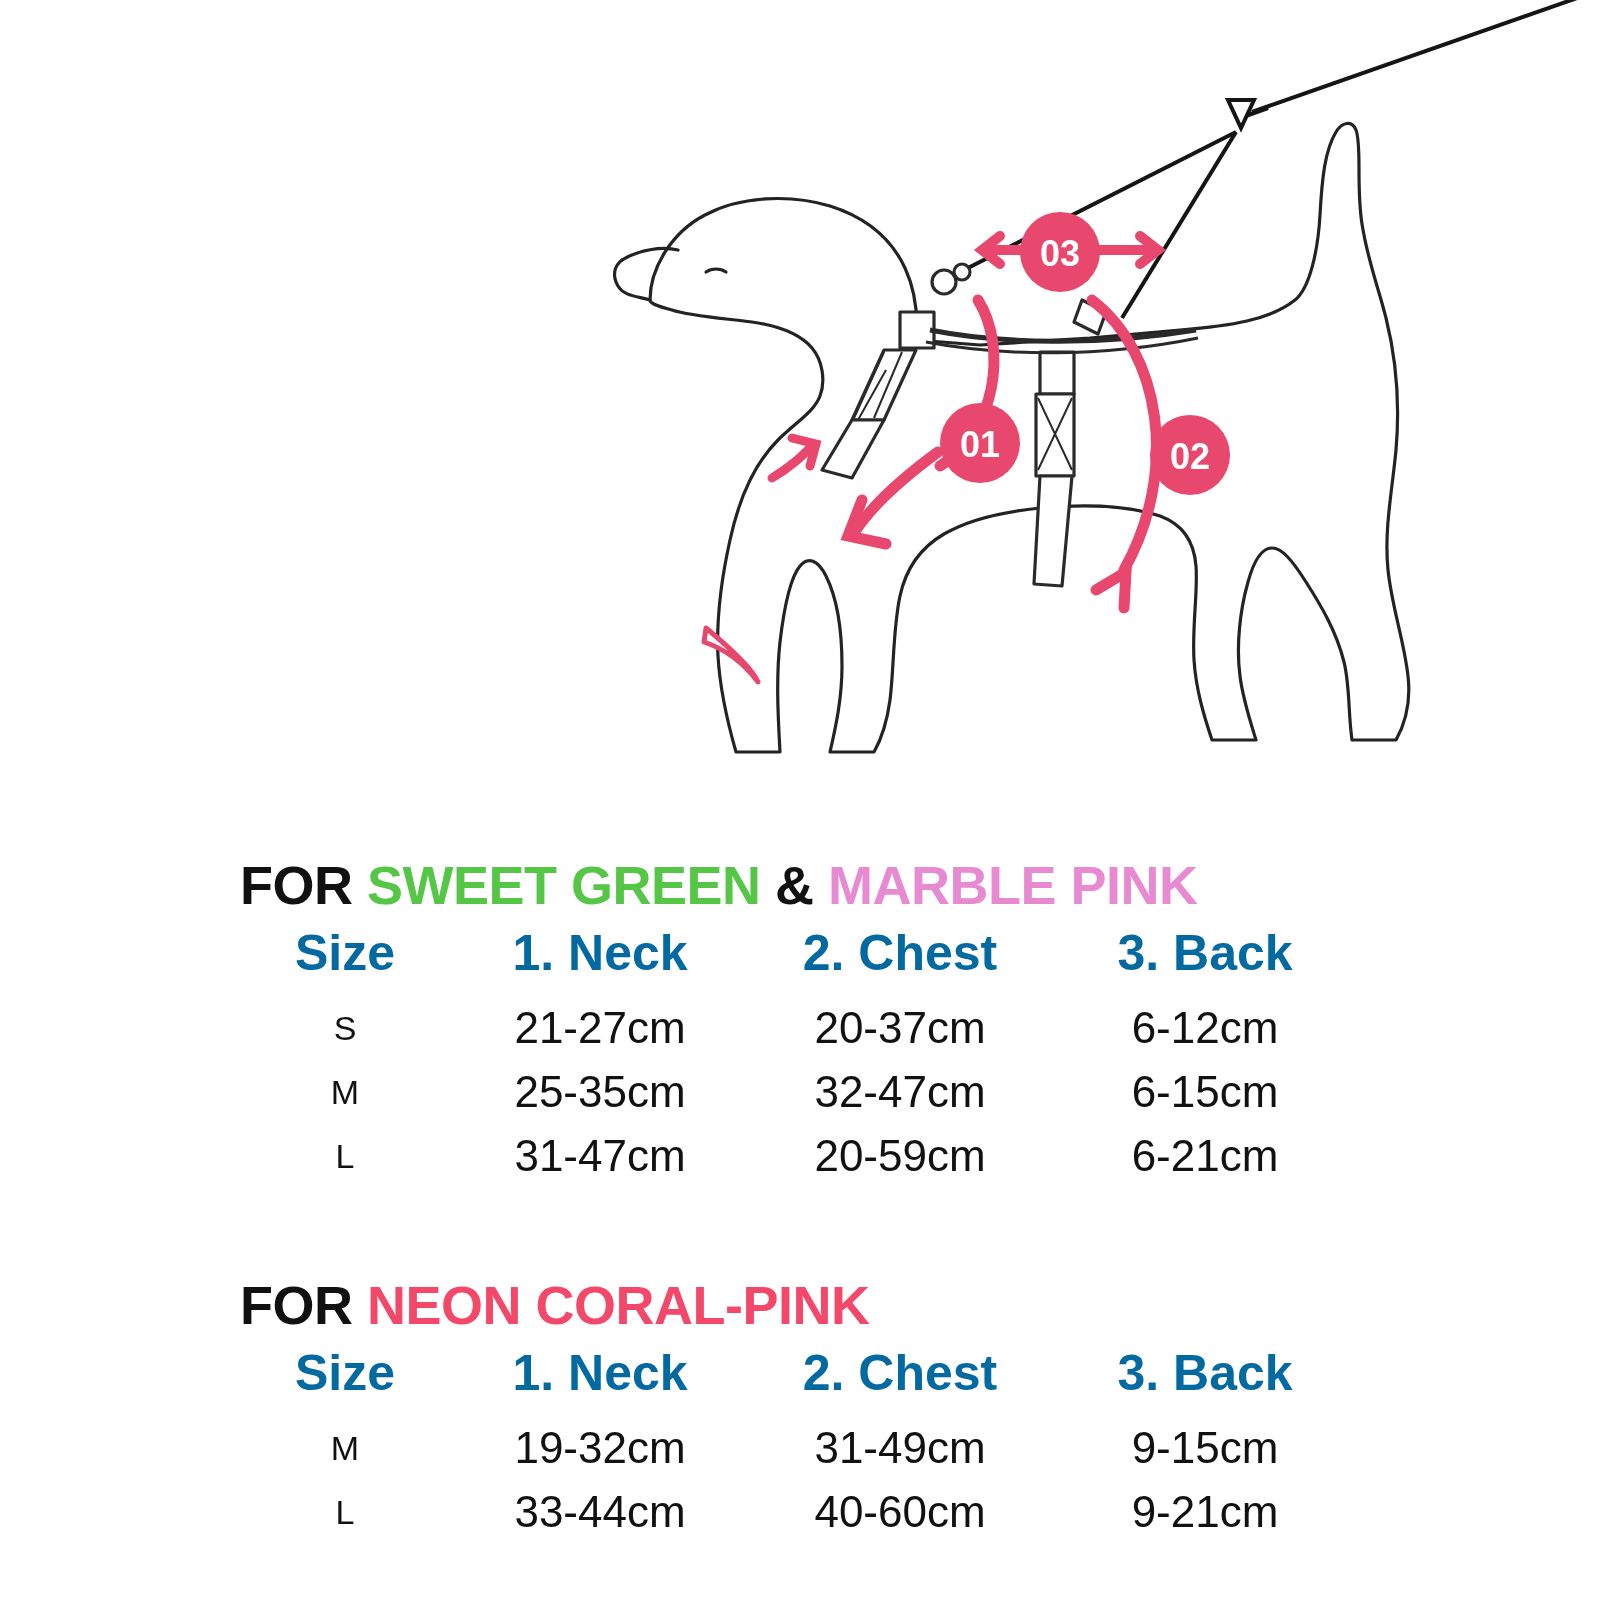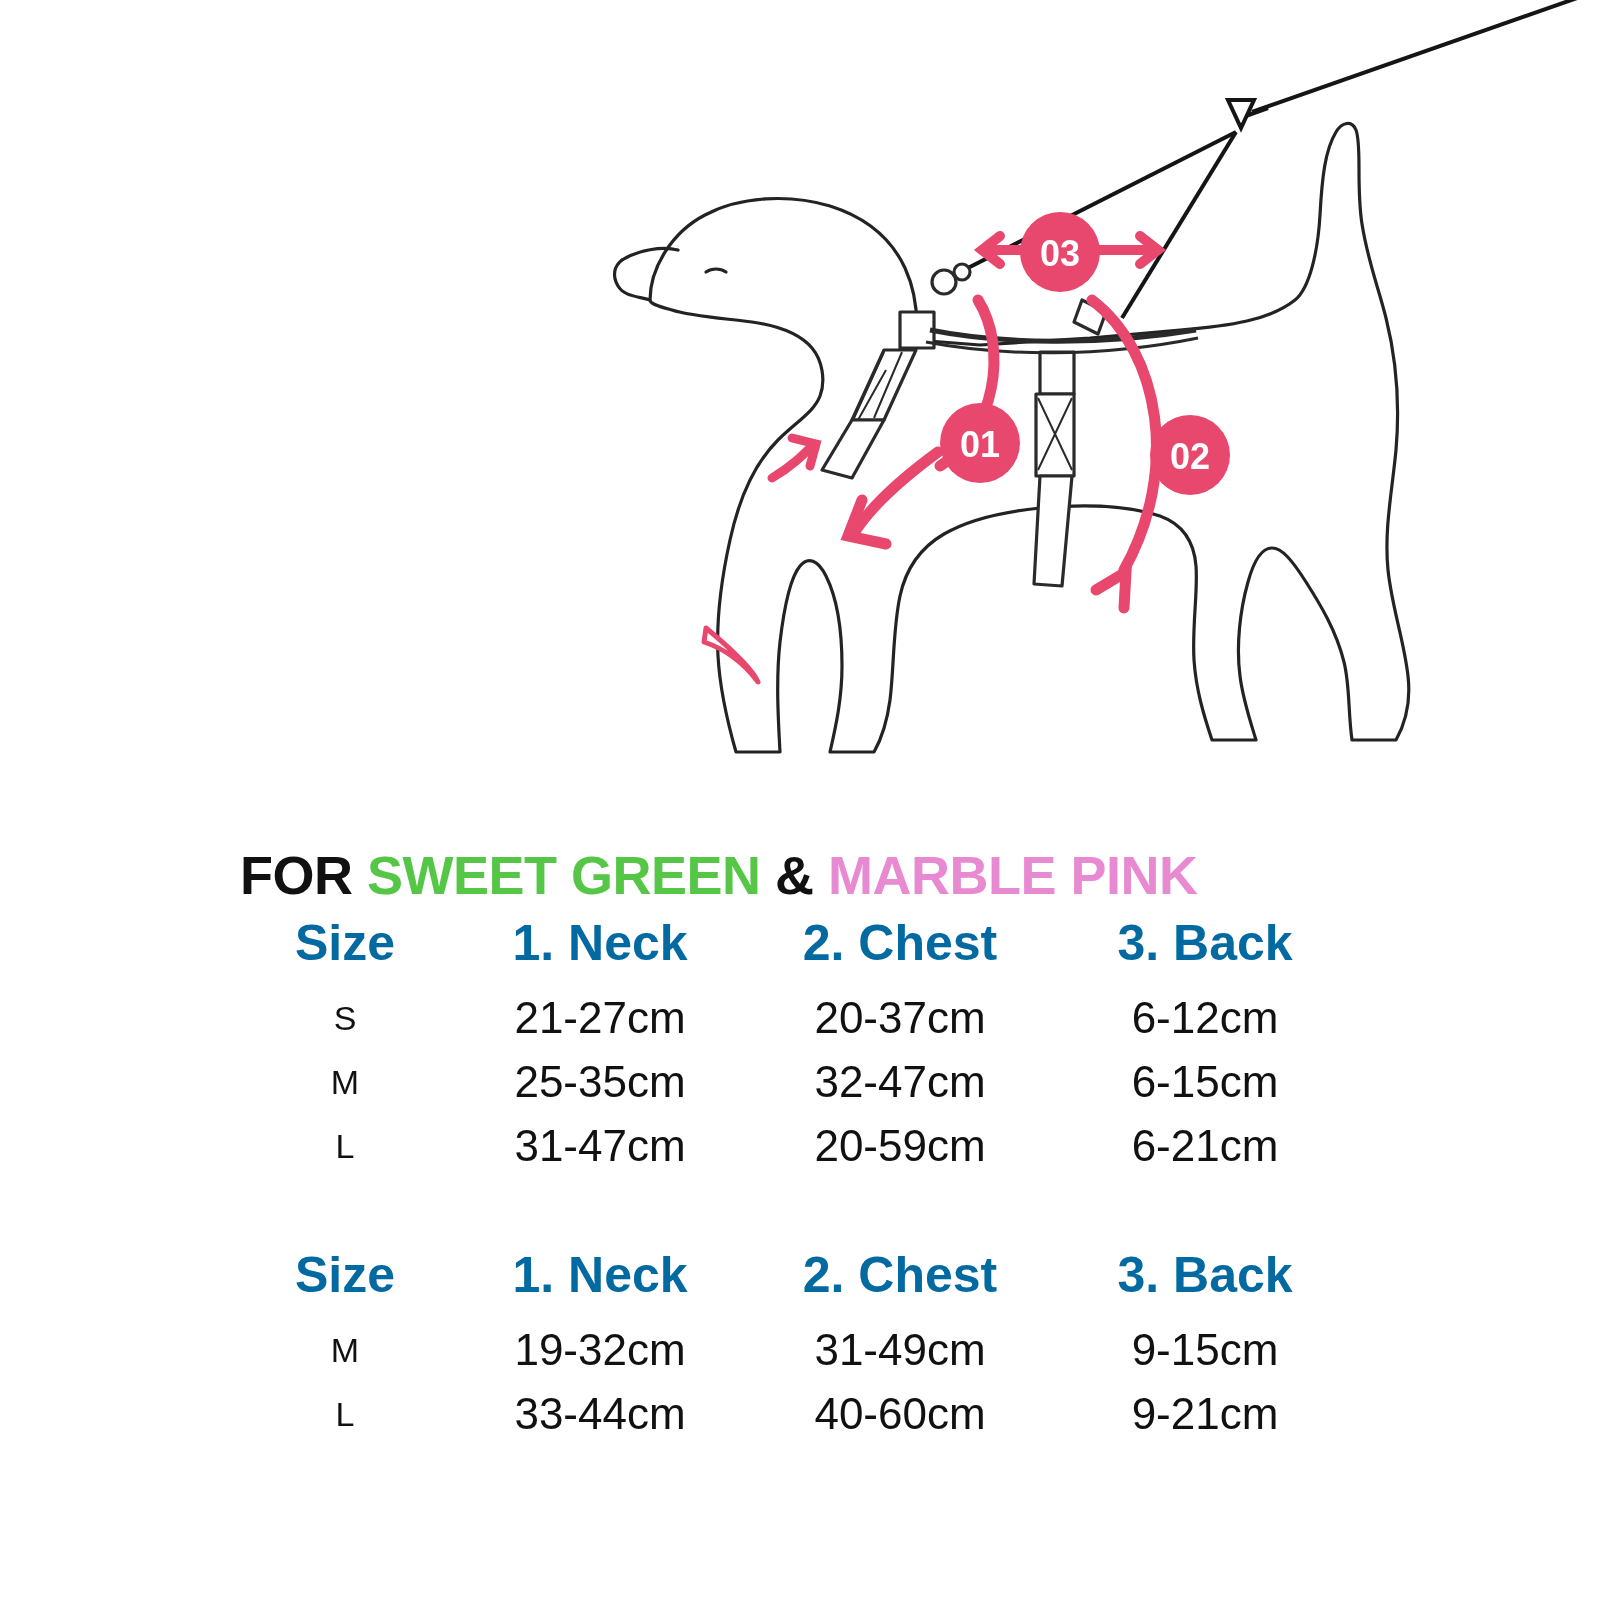--- a/index.html
+++ b/index.html
@@ -56,21 +56,21 @@
   
   #tables {
     position: absolute;
     left: 0;
     top: 840px;
     width: 1600px;
   }
   .table-block {
     position: relative;
     width: 1120px;
-    margin: 4px auto;
+    margin: 14px auto;
   }
   .block-title {
     font-size: 54px;
     font-weight: bold;
     color: #111111;
     letter-spacing: -0.5px;
     white-space: nowrap;
     margin-bottom: 6px;
     font-family: "Liberation Sans", sans-serif;
   }
@@ -269,20 +269,23 @@
           <td>20-59cm</td>
           <td>6-21cm</td>
         </tr>
       </tbody>
     </table>
   </div>
 
   <div class="gap"></div>
 
   <div class="table-block">
+    <div class="block-title">
+      <span>FOR </span><span class="title-coral">NEON CORAL-PINK</span>
+    </div>
     <table class="size-table">
       <thead>
         <tr>
           <th class="col-size">Size</th>
           <th class="col-neck">1. Neck</th>
           <th class="col-chest">2. Chest</th>
           <th class="col-back">3. Back</th>
         </tr>
       </thead>
       <tbody>

